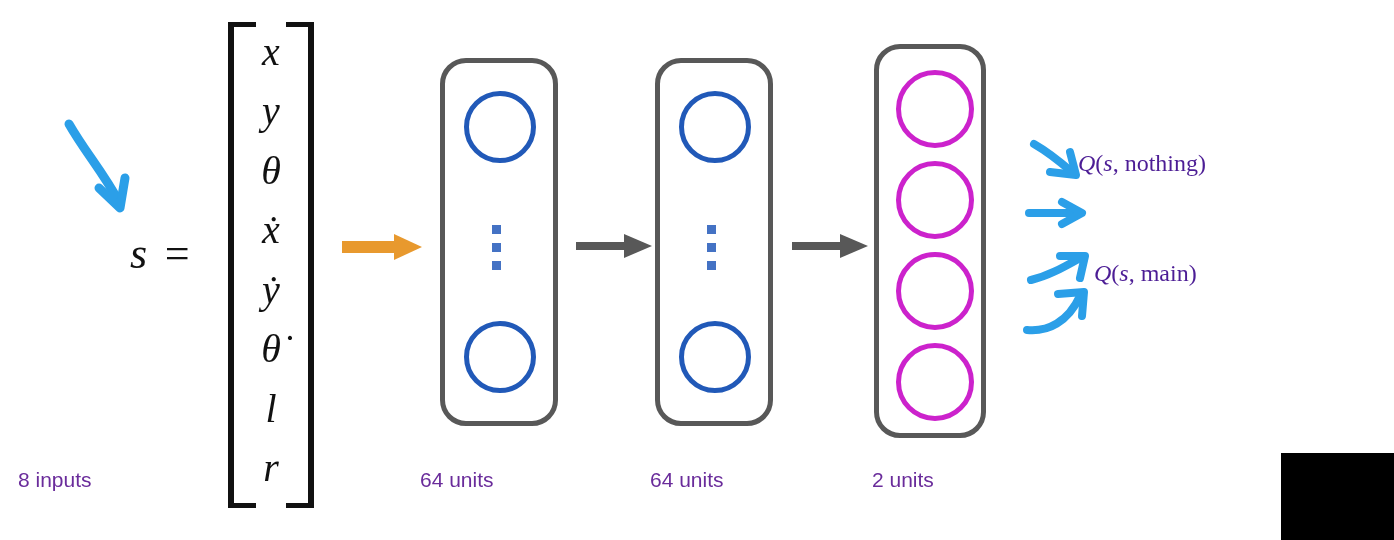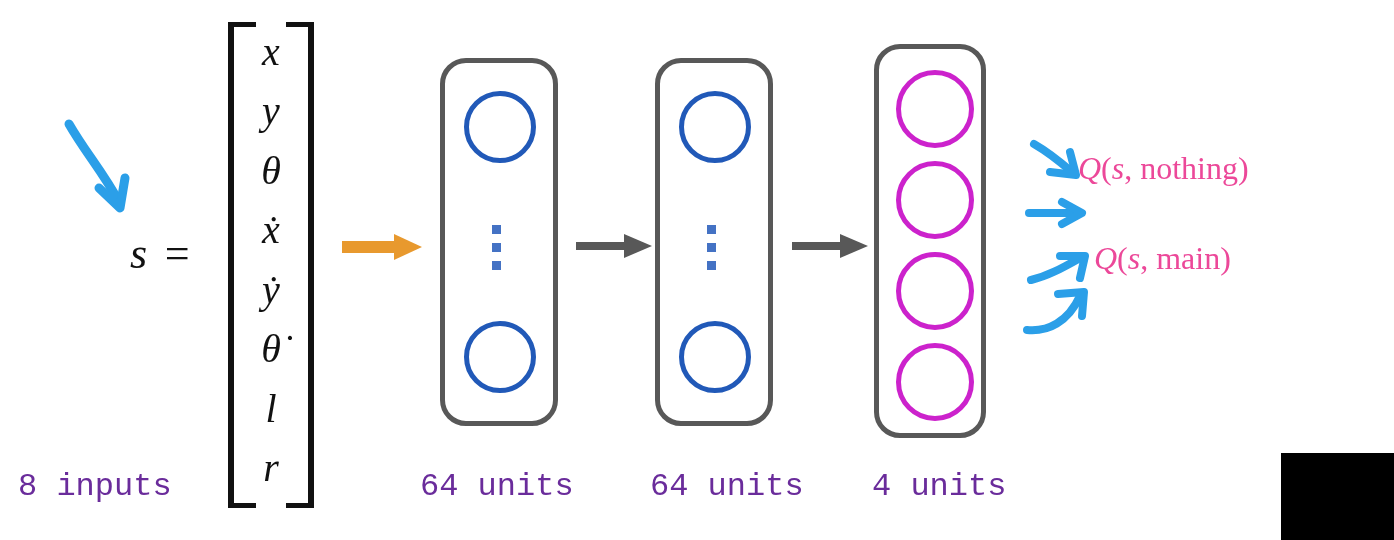--- a/index.html
+++ b/index.html
@@ -92,32 +92,32 @@
   
   .gray-arrow svg, .orange-arrow svg, .blue-arrow svg, .curve-arrow svg {
     display: block;
     overflow: visible;
   }
 
   
   .q-label {
     position: absolute;
     font-family: "Liberation Serif", serif;
-    font-size: 32px;
-    color: #ec4899;
+    font-size: 24px;
+    color: #4c1d95;
     white-space: nowrap;
   }
   .q-label .qvar { font-style: italic; }
   .q-label .qrm  { font-style: normal; }
 
   
   .caption {
     position: absolute;
-    font-family: Liberation Mono, monospace;
-    font-size: 32px;
+    font-family: Liberation Sans, sans-serif;
+    font-size: 21px;
     color: #6a2c9b;
     white-space: nowrap;
   }
 
   
   #black-block {
     left: 1281px;
     top: 453px;
     width: 113px;
     height: 87px;
@@ -227,25 +227,25 @@
       <path d="M 3 42 C 24 44, 44 34, 56 8" stroke="#2b9fe8" stroke-width="8" stroke-linecap="round" fill="none"></path>
       <path d="M 34 6 L 60 4 L 58 28" stroke="#2b9fe8" stroke-width="8" stroke-linecap="round" stroke-linejoin="round" fill="none"></path>
     </svg>
   </div>
 
   <div class="q-label" style="left:1078px; top:150px;">
     <span class="qvar">Q</span><span class="qrm">(</span><span class="qvar">s</span><span class="qrm">, </span><span class="qrm">nothing</span><span class="qrm">)</span>
   </div>
 
 
-  <div class="q-label" style="left:1094px; top:240px;">
+  <div class="q-label" style="left:1094px; top:260px;">
     <span class="qvar">Q</span><span class="qrm">(</span><span class="qvar">s</span><span class="qrm">, </span><span class="qrm">main</span><span class="qrm">)</span>
   </div>
 
 
   <div class="caption" style="left:18px; top:468px;">8 inputs</div>
   <div class="caption" style="left:420px; top:468px;">64 units</div>
   <div class="caption" style="left:650px; top:468px;">64 units</div>
-  <div class="caption" style="left:872px; top:468px;">4 units</div>
+  <div class="caption" style="left:872px; top:468px;">2 units</div>
 
   <div class="abs" id="black-block"></div>
 
 </div>
 
 </body></html>

